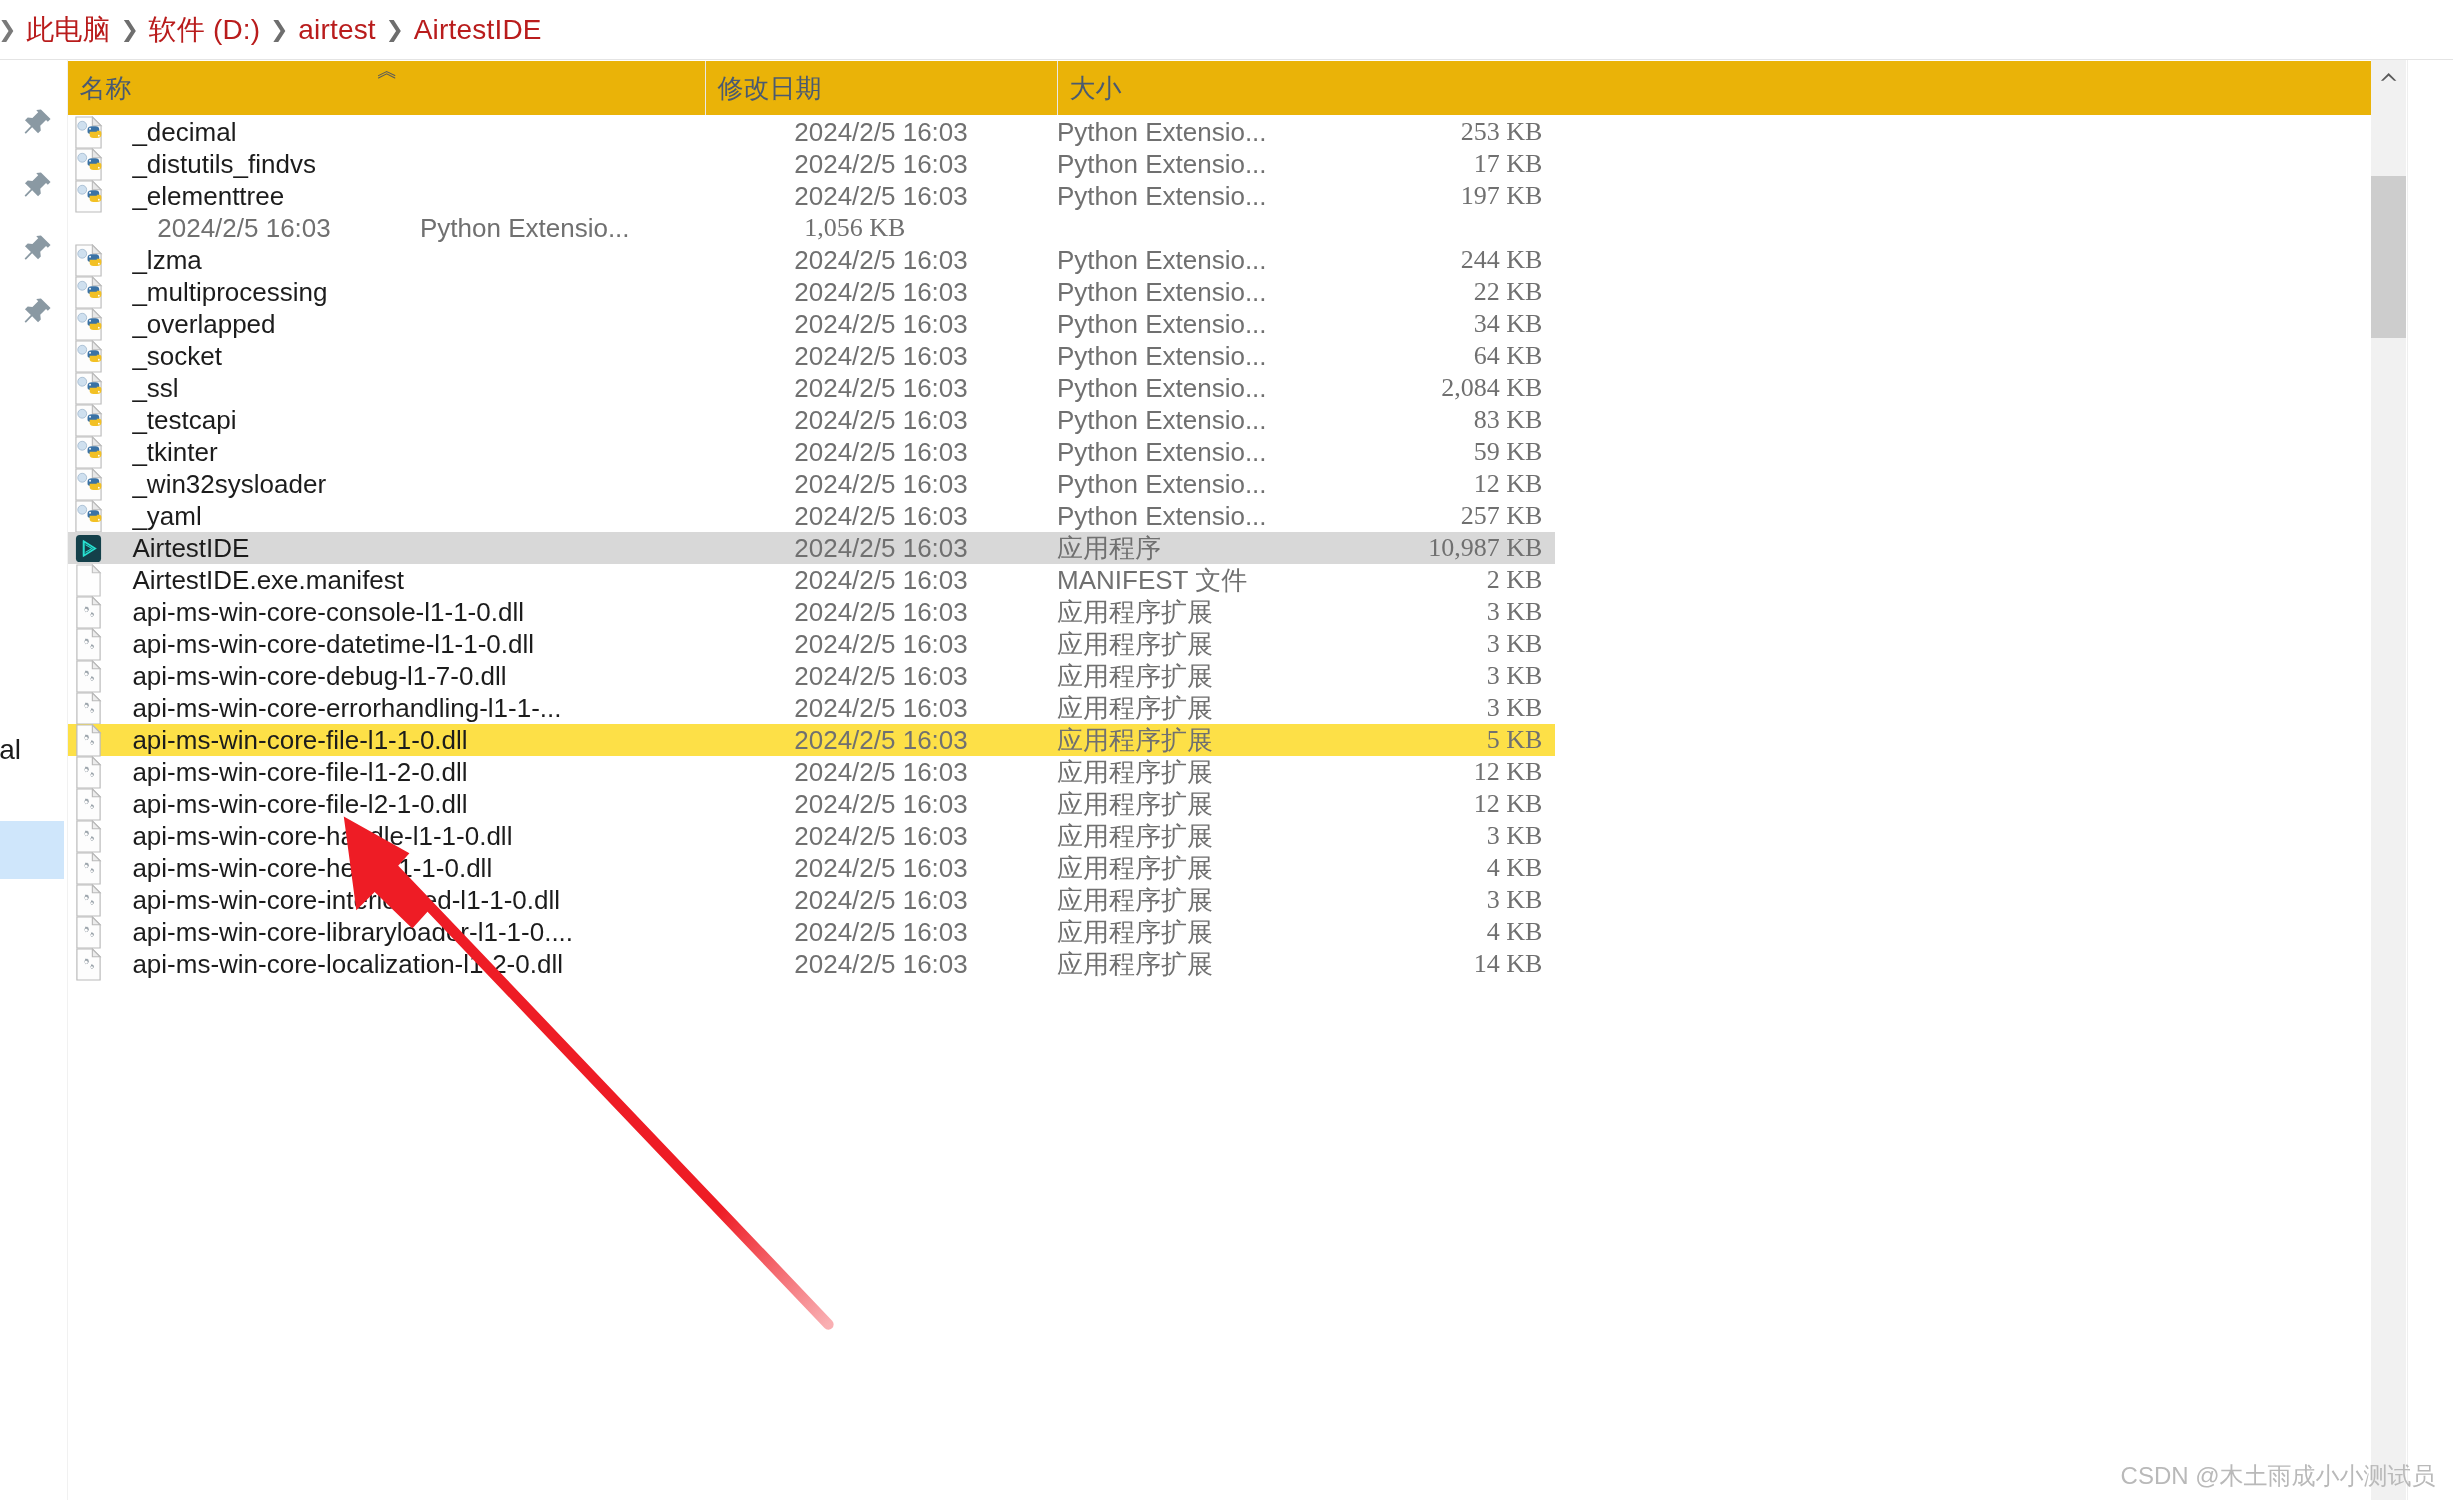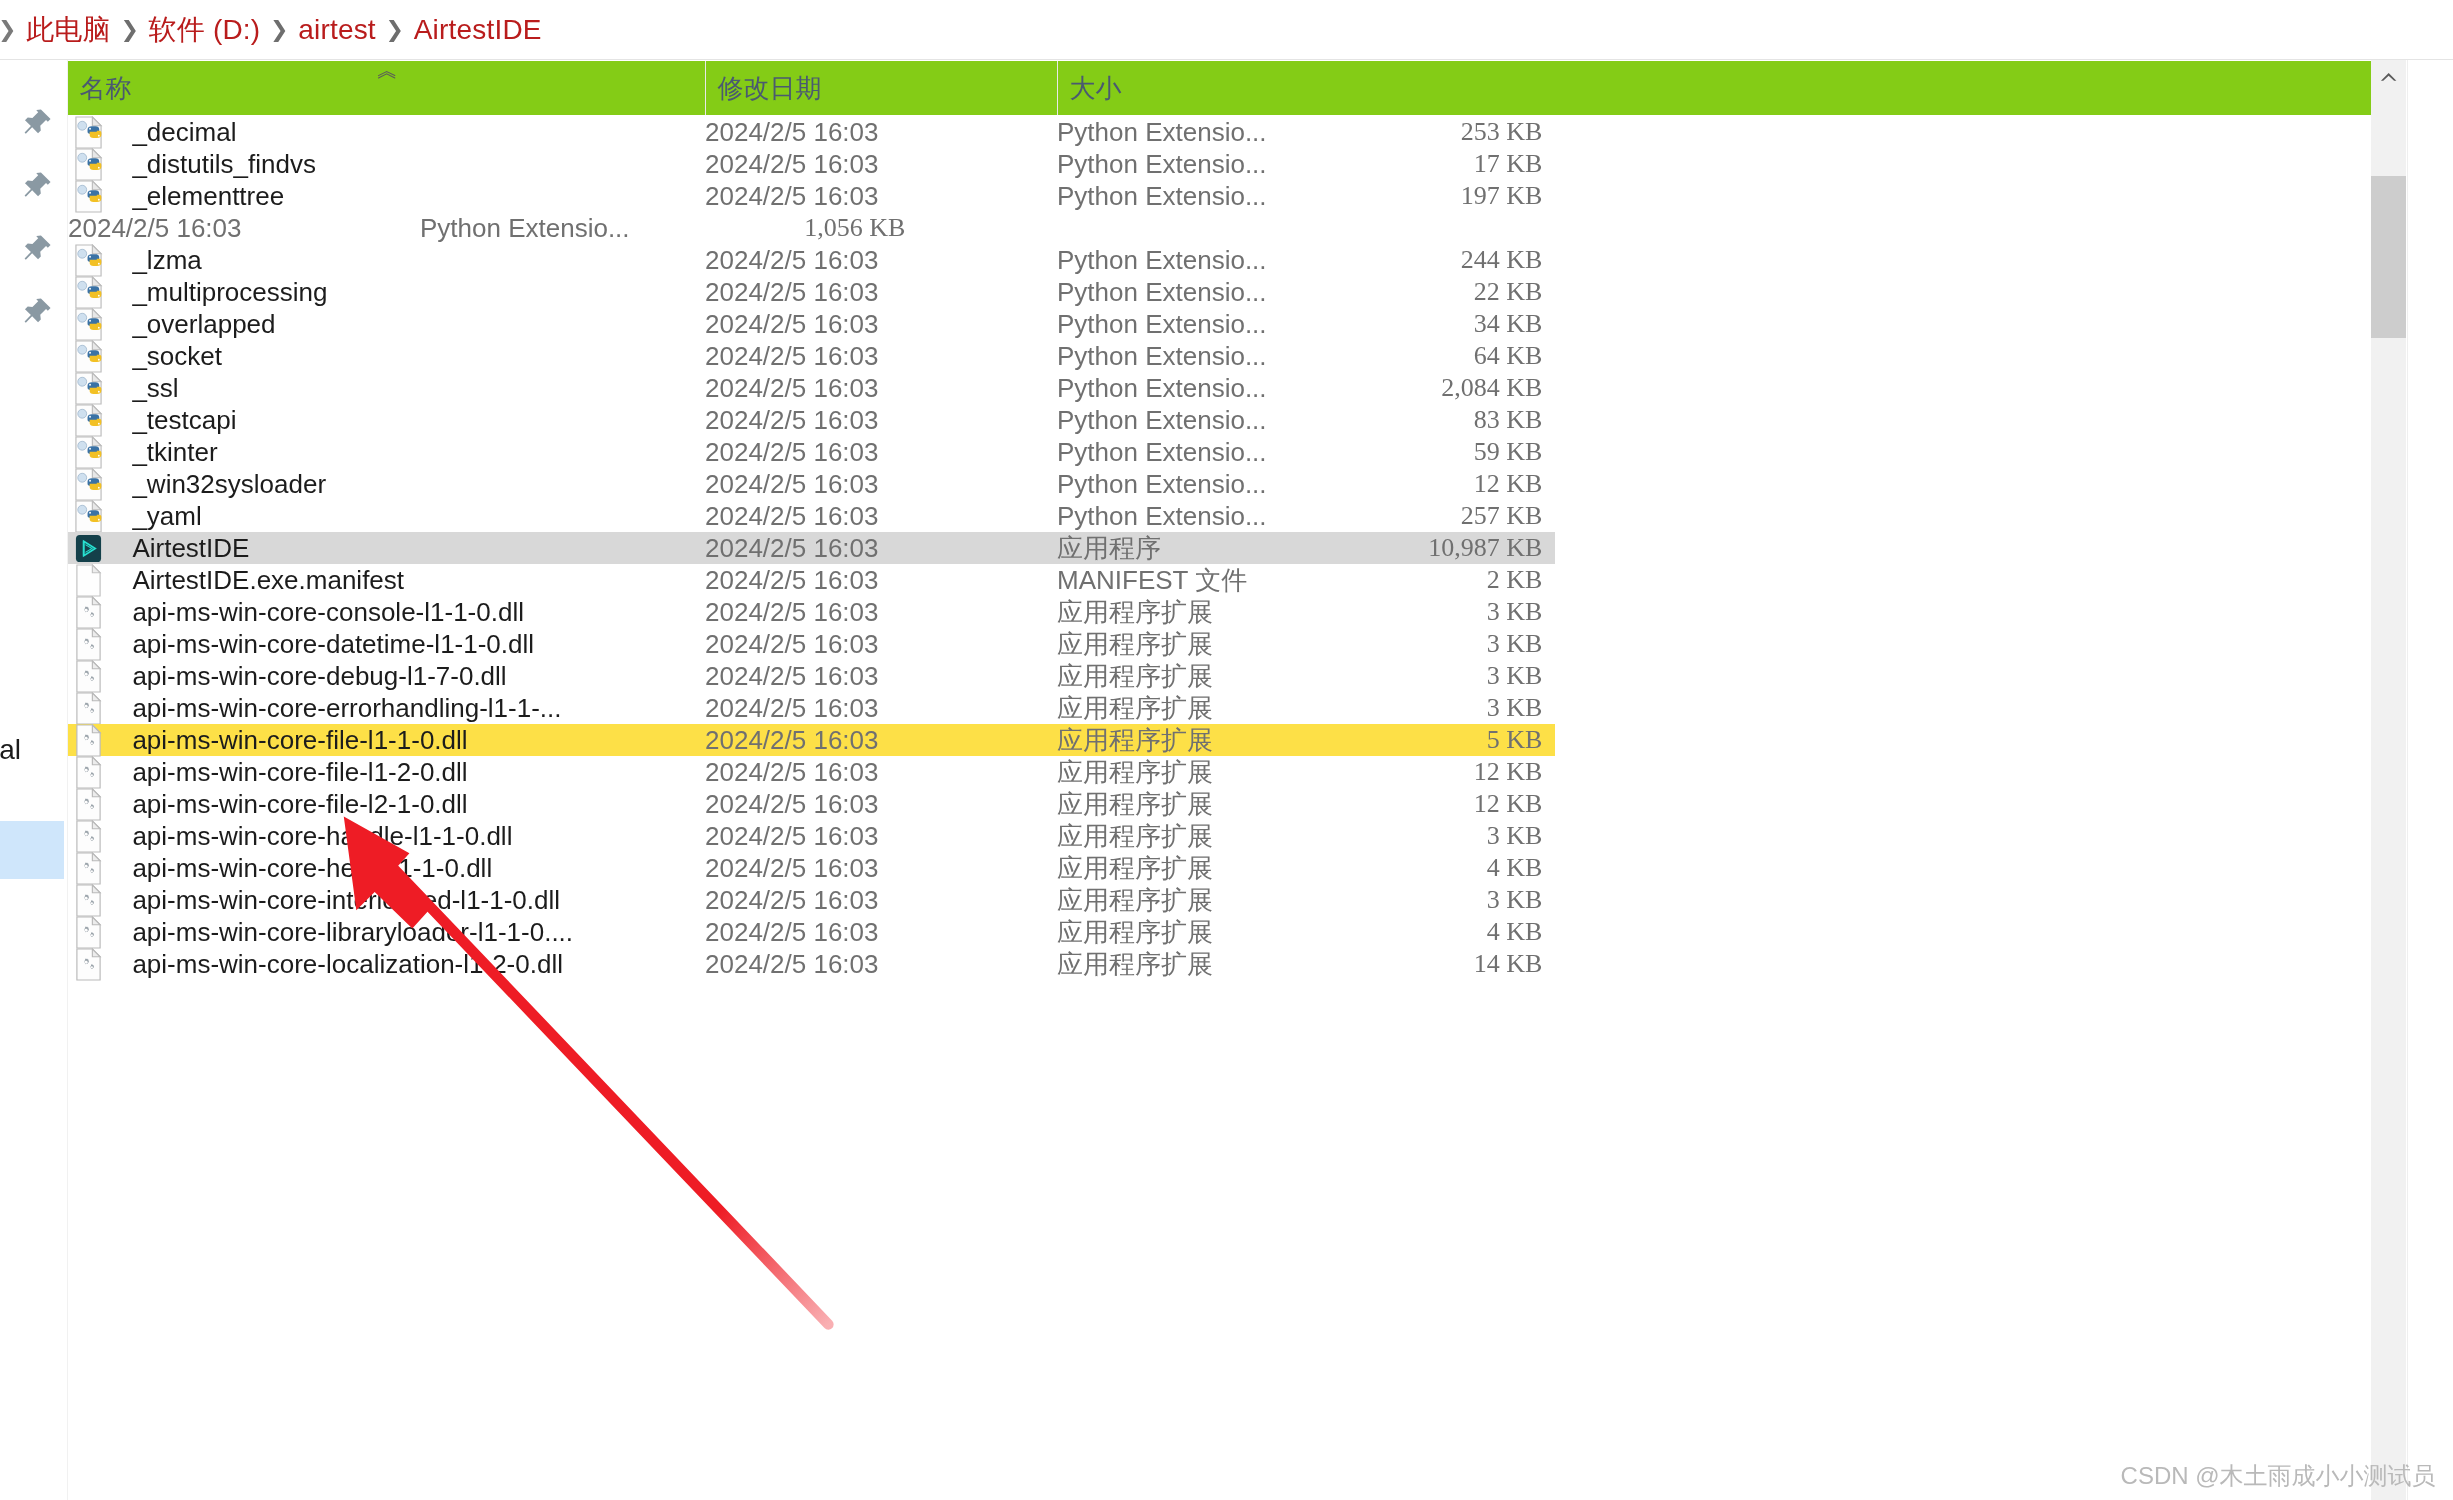--- a/index.html
+++ b/index.html
@@ -46,21 +46,21 @@
     font-size:28px; color:#1b1b1b; white-space:nowrap;
   }
   .side-selected {
     position:absolute; left:0px; top:821px; width:64px; height:58px;
     background:#cfe6fb;
   }
 
   
   .col-header {
     position:absolute; left:68px; top:61px; width:2317px; height:54px;
-    background:#84cc16;
+    background:#eab308;
     display:flex; align-items:flex-end;
   }
   .col-header .cell {
     position:relative; height:54px;
     display:flex; align-items:center;
     font-size:26px; color:#4a5a70;
     padding-left:11.6px;
     border-left:1px solid #e8e8e8;
   }
   .col-header .cell:first-child { border-left:none; }
@@ -85,21 +85,21 @@
     white-space:nowrap;
   }
   .row.sel-gray { background:#d8d8d8; }
   .row.sel-blue { background:#fde047; }
 
   .c-name {
     width:637px; display:flex; align-items:center; gap:11.6px;
     padding-left:5.8px; overflow:hidden;
   }
   .c-name .label { font-size:26px; color:#1c1c1c; overflow:hidden; text-overflow:ellipsis;margin-left:18px; }
-  .c-date { width:352px; font-size:26px; color:#707070; }
+  .c-date { width:352px; font-size:26px; color:#707070;text-align:center; }
   .c-type { width:285px; font-size:26px; color:#707070; }
   .c-size { width:208px; font-size:26px; color:#707070; text-align:right; padding-right:7.7px;font-family:Liberation Serif, serif; }
 
   .ficon { width:29px; height:33px; flex:0 0 29px; position:relative; }
   .ficon svg { width:29px; height:33px; display:block; }
 
   
   .scrollbar {
     position:absolute; right:47px; top:60px; width:35px; height:1441px;
     background:#f1f1f1;

